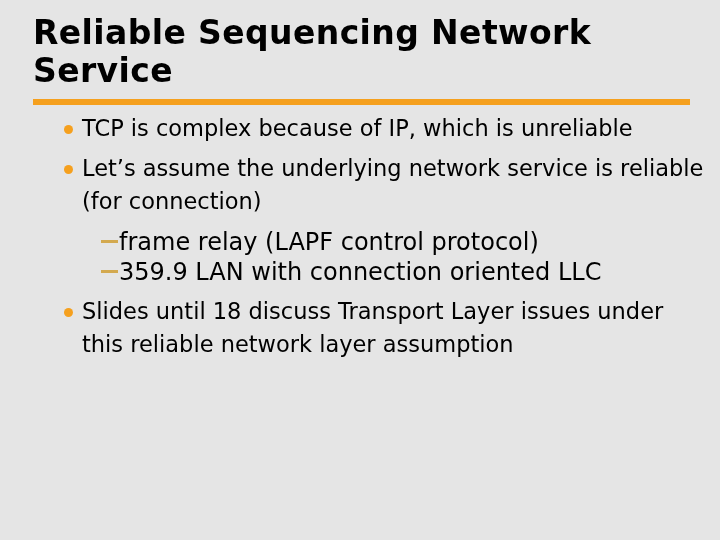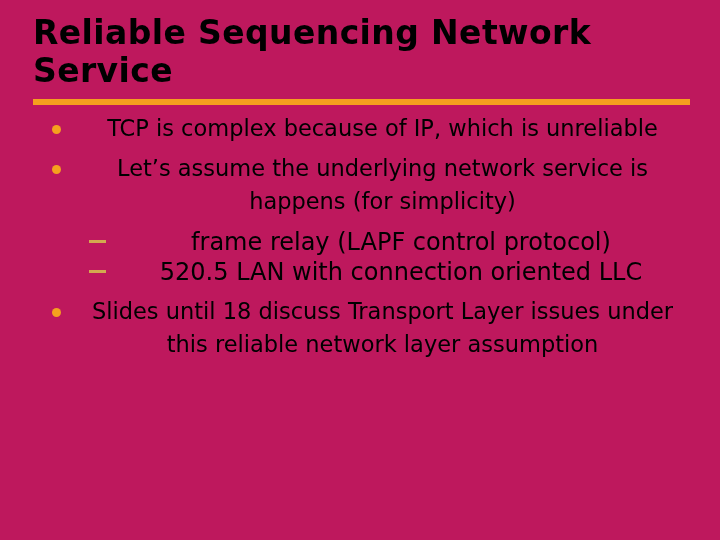--- a/index.html
+++ b/index.html
@@ -16,21 +16,21 @@
     font-family:"DejaVu Sans", sans-serif;
     color:#000000;
     position:relative;
   }
 
   .slide {
     position:absolute;
     inset:0;
     width:720px;
     height:540px;
-    background:#be185d;
+    background:#e5e5e5;
   }
 
   
   .title-block {
     position:absolute;
     left:33px;
     top:14px;
     width:640px;
   }
 
@@ -50,24 +50,23 @@
     left:33px;
     top:99px;
     width:657px;
     height:6px;
     background:#F5A01E;
   }
 
   
   .body-block {
     position:absolute;
-    left:35px;
+    left:47px;
     top:112px;
     width:660px;
-    text-align:center;
   }
 
   .lvl1 {
     position:relative;
     padding-left:35px;
     font-size:22.5px;
     line-height:33px;
     color:#000000;
     margin-bottom:0;
   }
@@ -122,31 +121,31 @@
 
   <div class="body-block">
 
     <div class="lvl1">
       <span class="dot"></span>
       <span>TCP is complex because of IP, which is unreliable</span>
     </div>
 
     <div class="lvl1">
       <span class="dot"></span>
-      <span>Let’s assume the underlying network service is happens (for simplicity)</span>
+      <span>Let’s assume the underlying network service is reliable (for connection)</span>
     </div>
 
     <div class="sub-group">
       <div class="lvl2">
         <span class="dash"></span>
         <span>frame relay (LAPF control protocol)</span>
       </div>
       <div class="lvl2">
         <span class="dash"></span>
-        <span>520.5 LAN with connection oriented LLC</span>
+        <span>359.9 LAN with connection oriented LLC</span>
       </div>
     </div>
 
     <div class="lvl1">
       <span class="dot"></span>
       <span>Slides until 18 discuss Transport Layer issues under this reliable network layer assumption</span>
     </div>
 
 
   </div>

